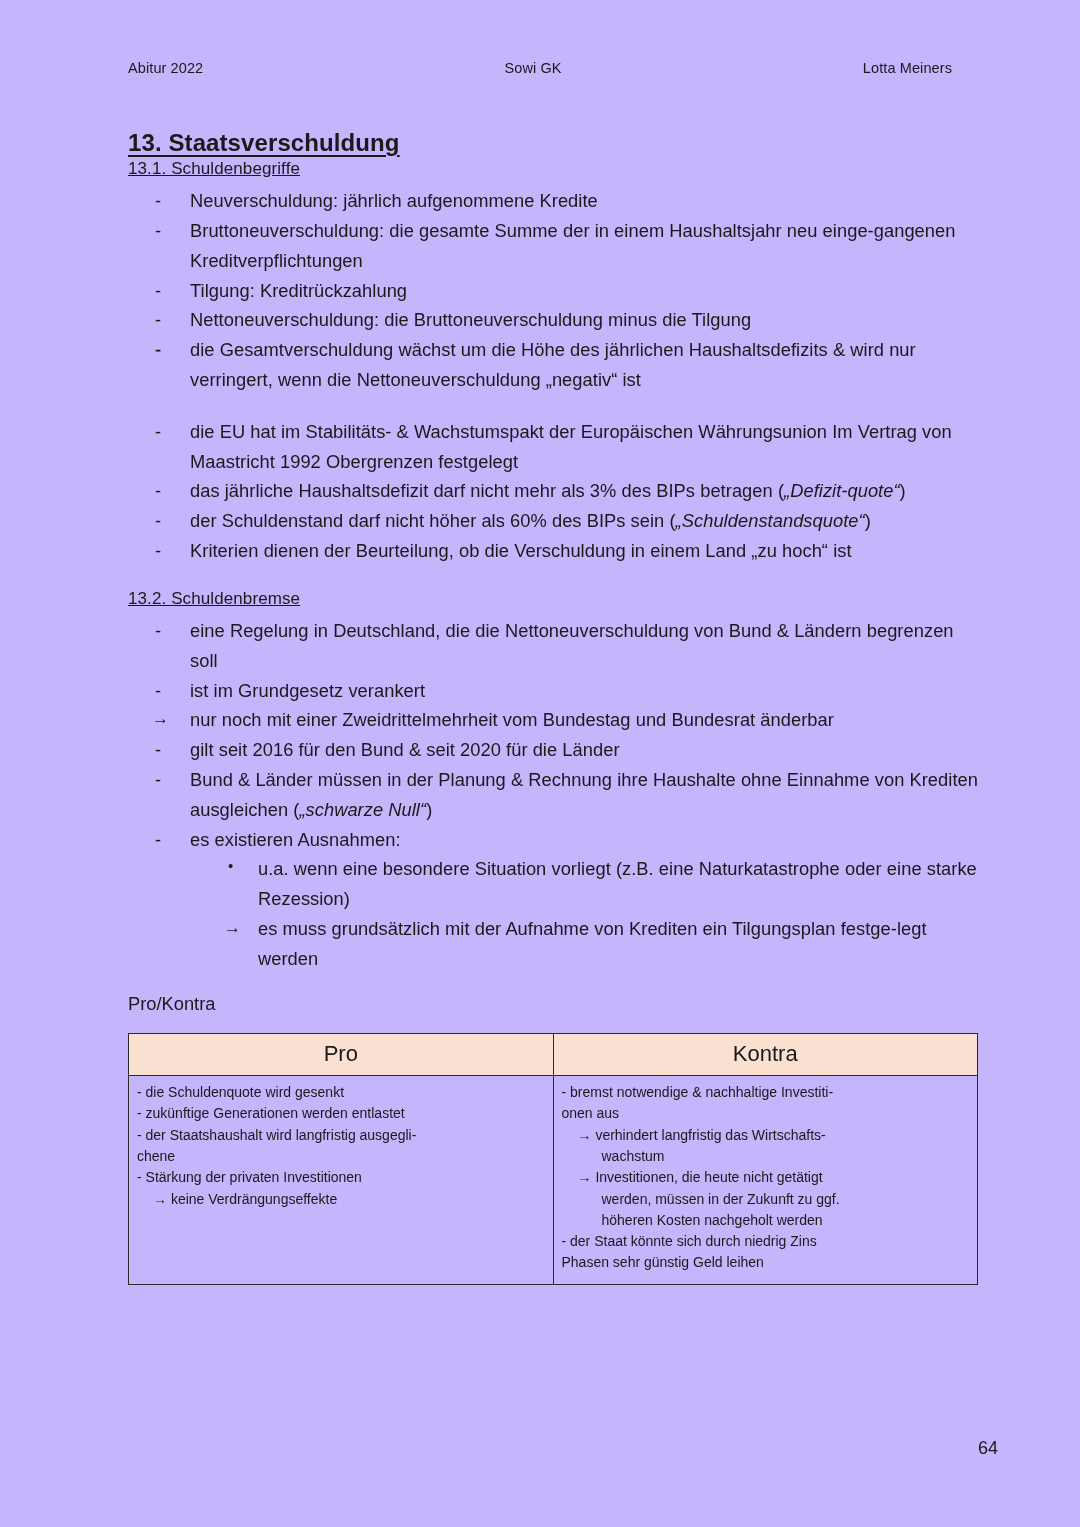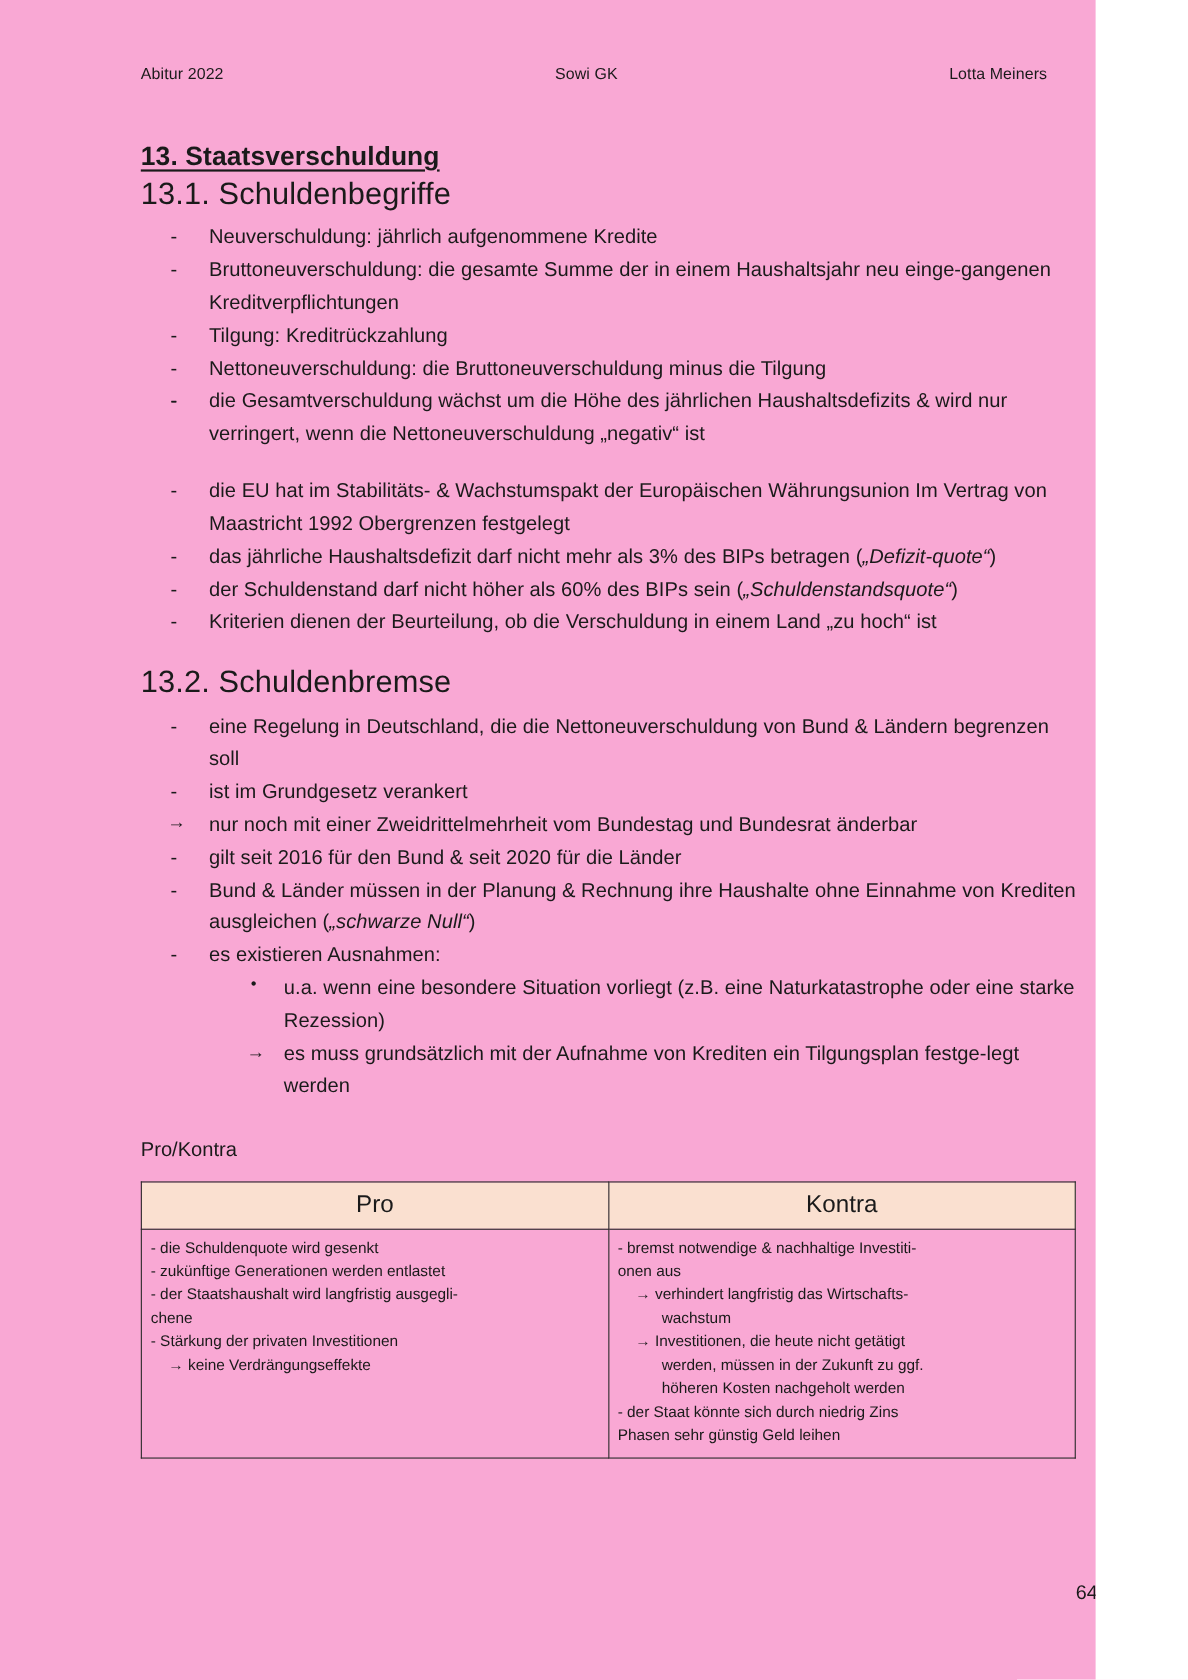--- a/index.html
+++ b/index.html
@@ -6,23 +6,23 @@
     margin: 0;
     padding: 0;
     background: #ffffff;
   }
   body {
     font-family: "Liberation Sans", sans-serif;
     color: #1a1a1a;
   }
   .page {
     position: relative;
-    width: 996px;
+    width: 1080px;
     height: 1527px;
-    background: #f9a8d4;
+    background: #c4b5fd;
     box-sizing: border-box;
     overflow: hidden;
   }
 
   
   .runhead {
     position: absolute;
     top: 60px;
     left: 128px;
     width: 824px;
@@ -45,25 +45,26 @@
   h1.doc-title {
     font-size: 24px;
     font-weight: 700;
     margin: 0 0 0 0;
     text-decoration: underline;
     text-underline-offset: 4px;
     line-height: 1.25;
     letter-spacing: 0.1px;
   }
   h2.sec-title {
-    font-size: 28px;
+    font-size: 17px;
     font-weight: 400;
     margin: 0 0 6px 0;
     line-height: 1.3;
     letter-spacing: 0.1px;
+    text-decoration: underline;
   }
   .sec-block { margin-bottom: 22px; }
   .sec-block:last-of-type { margin-bottom: 0; }
 
   
   ul.bullets {
     list-style: none;
     margin: 0;
     padding: 0;
   }
@@ -108,21 +109,21 @@
   }
   ul.bullets ul.sub > li > .marker.dot { left: 38px; font-size: 15px; }
   ul.bullets ul.sub > li > .marker.arrow { left: 34px; font-size: 17px; }
 
   em.it { font-style: italic; }
 
   
   .pk-label {
     font-size: 18.3px;
     line-height: 1.63;
-    margin: 28px 0 14px 0;
+    margin: 15px 0 14px 0;
   }
   table.pk {
     border-collapse: collapse;
     width: 850px;
     table-layout: fixed;
     margin: 0;
   }
   table.pk th, table.pk td {
     border: 1.4px solid #2a2a2a;
     vertical-align: top;

